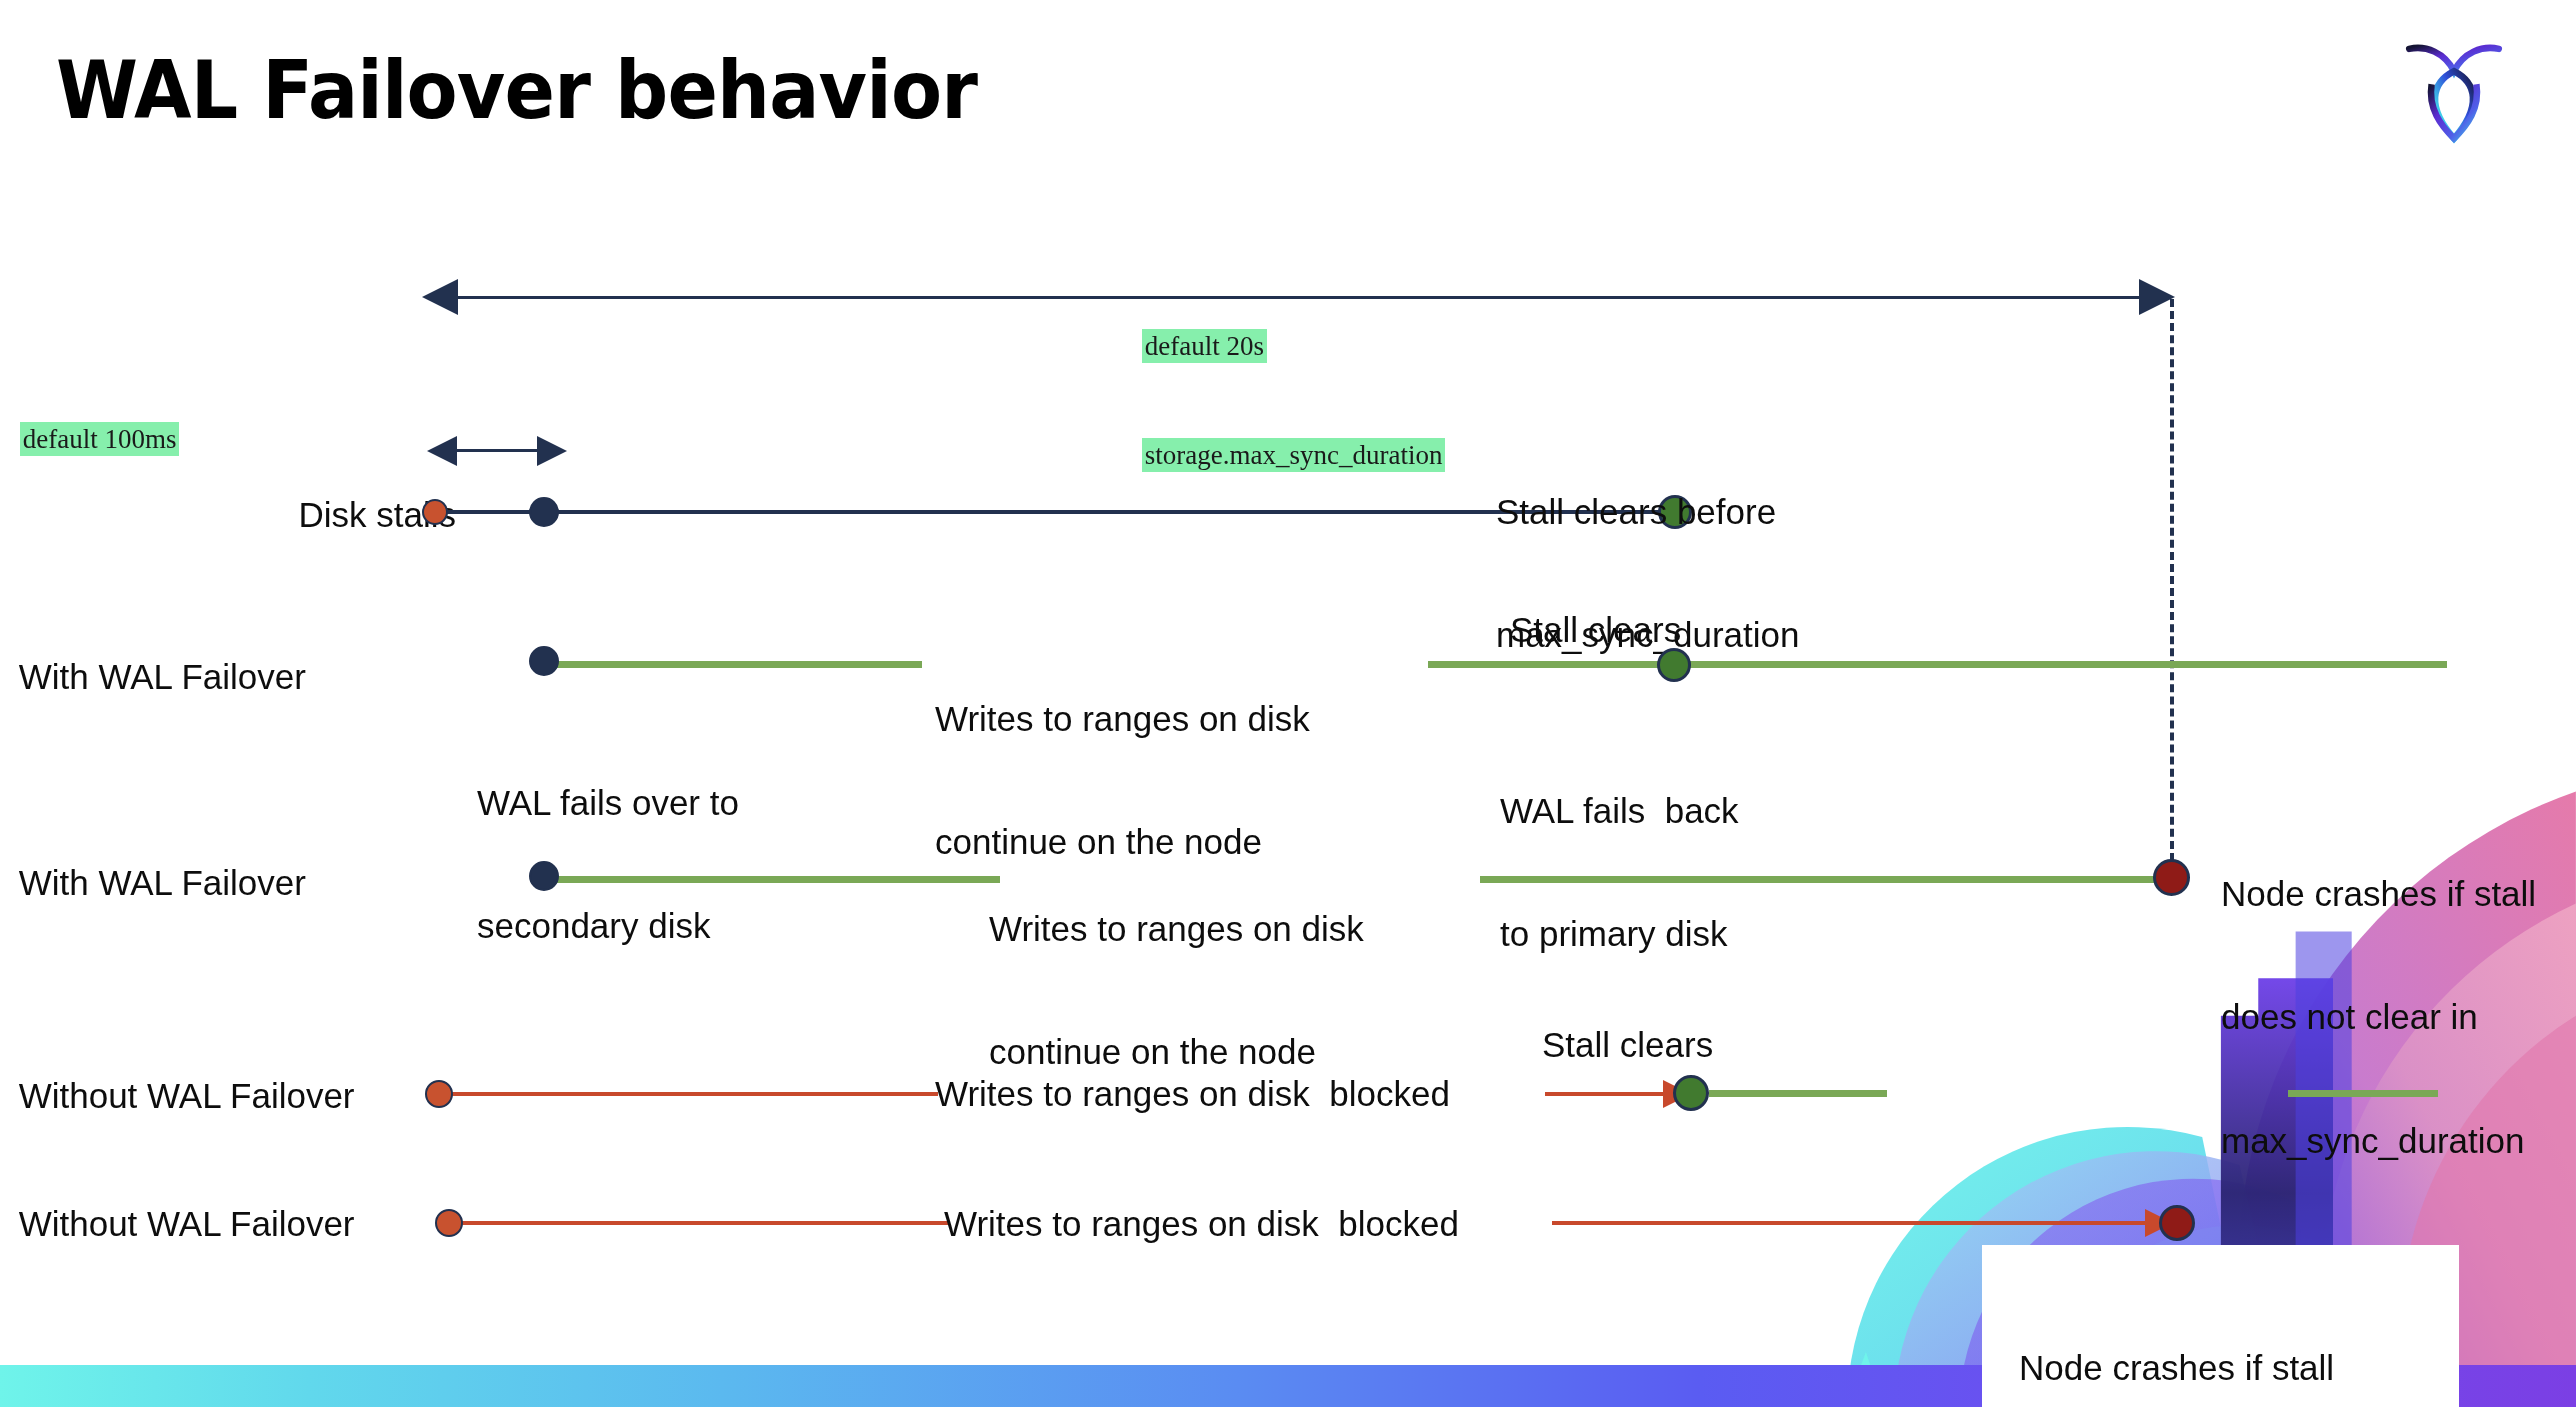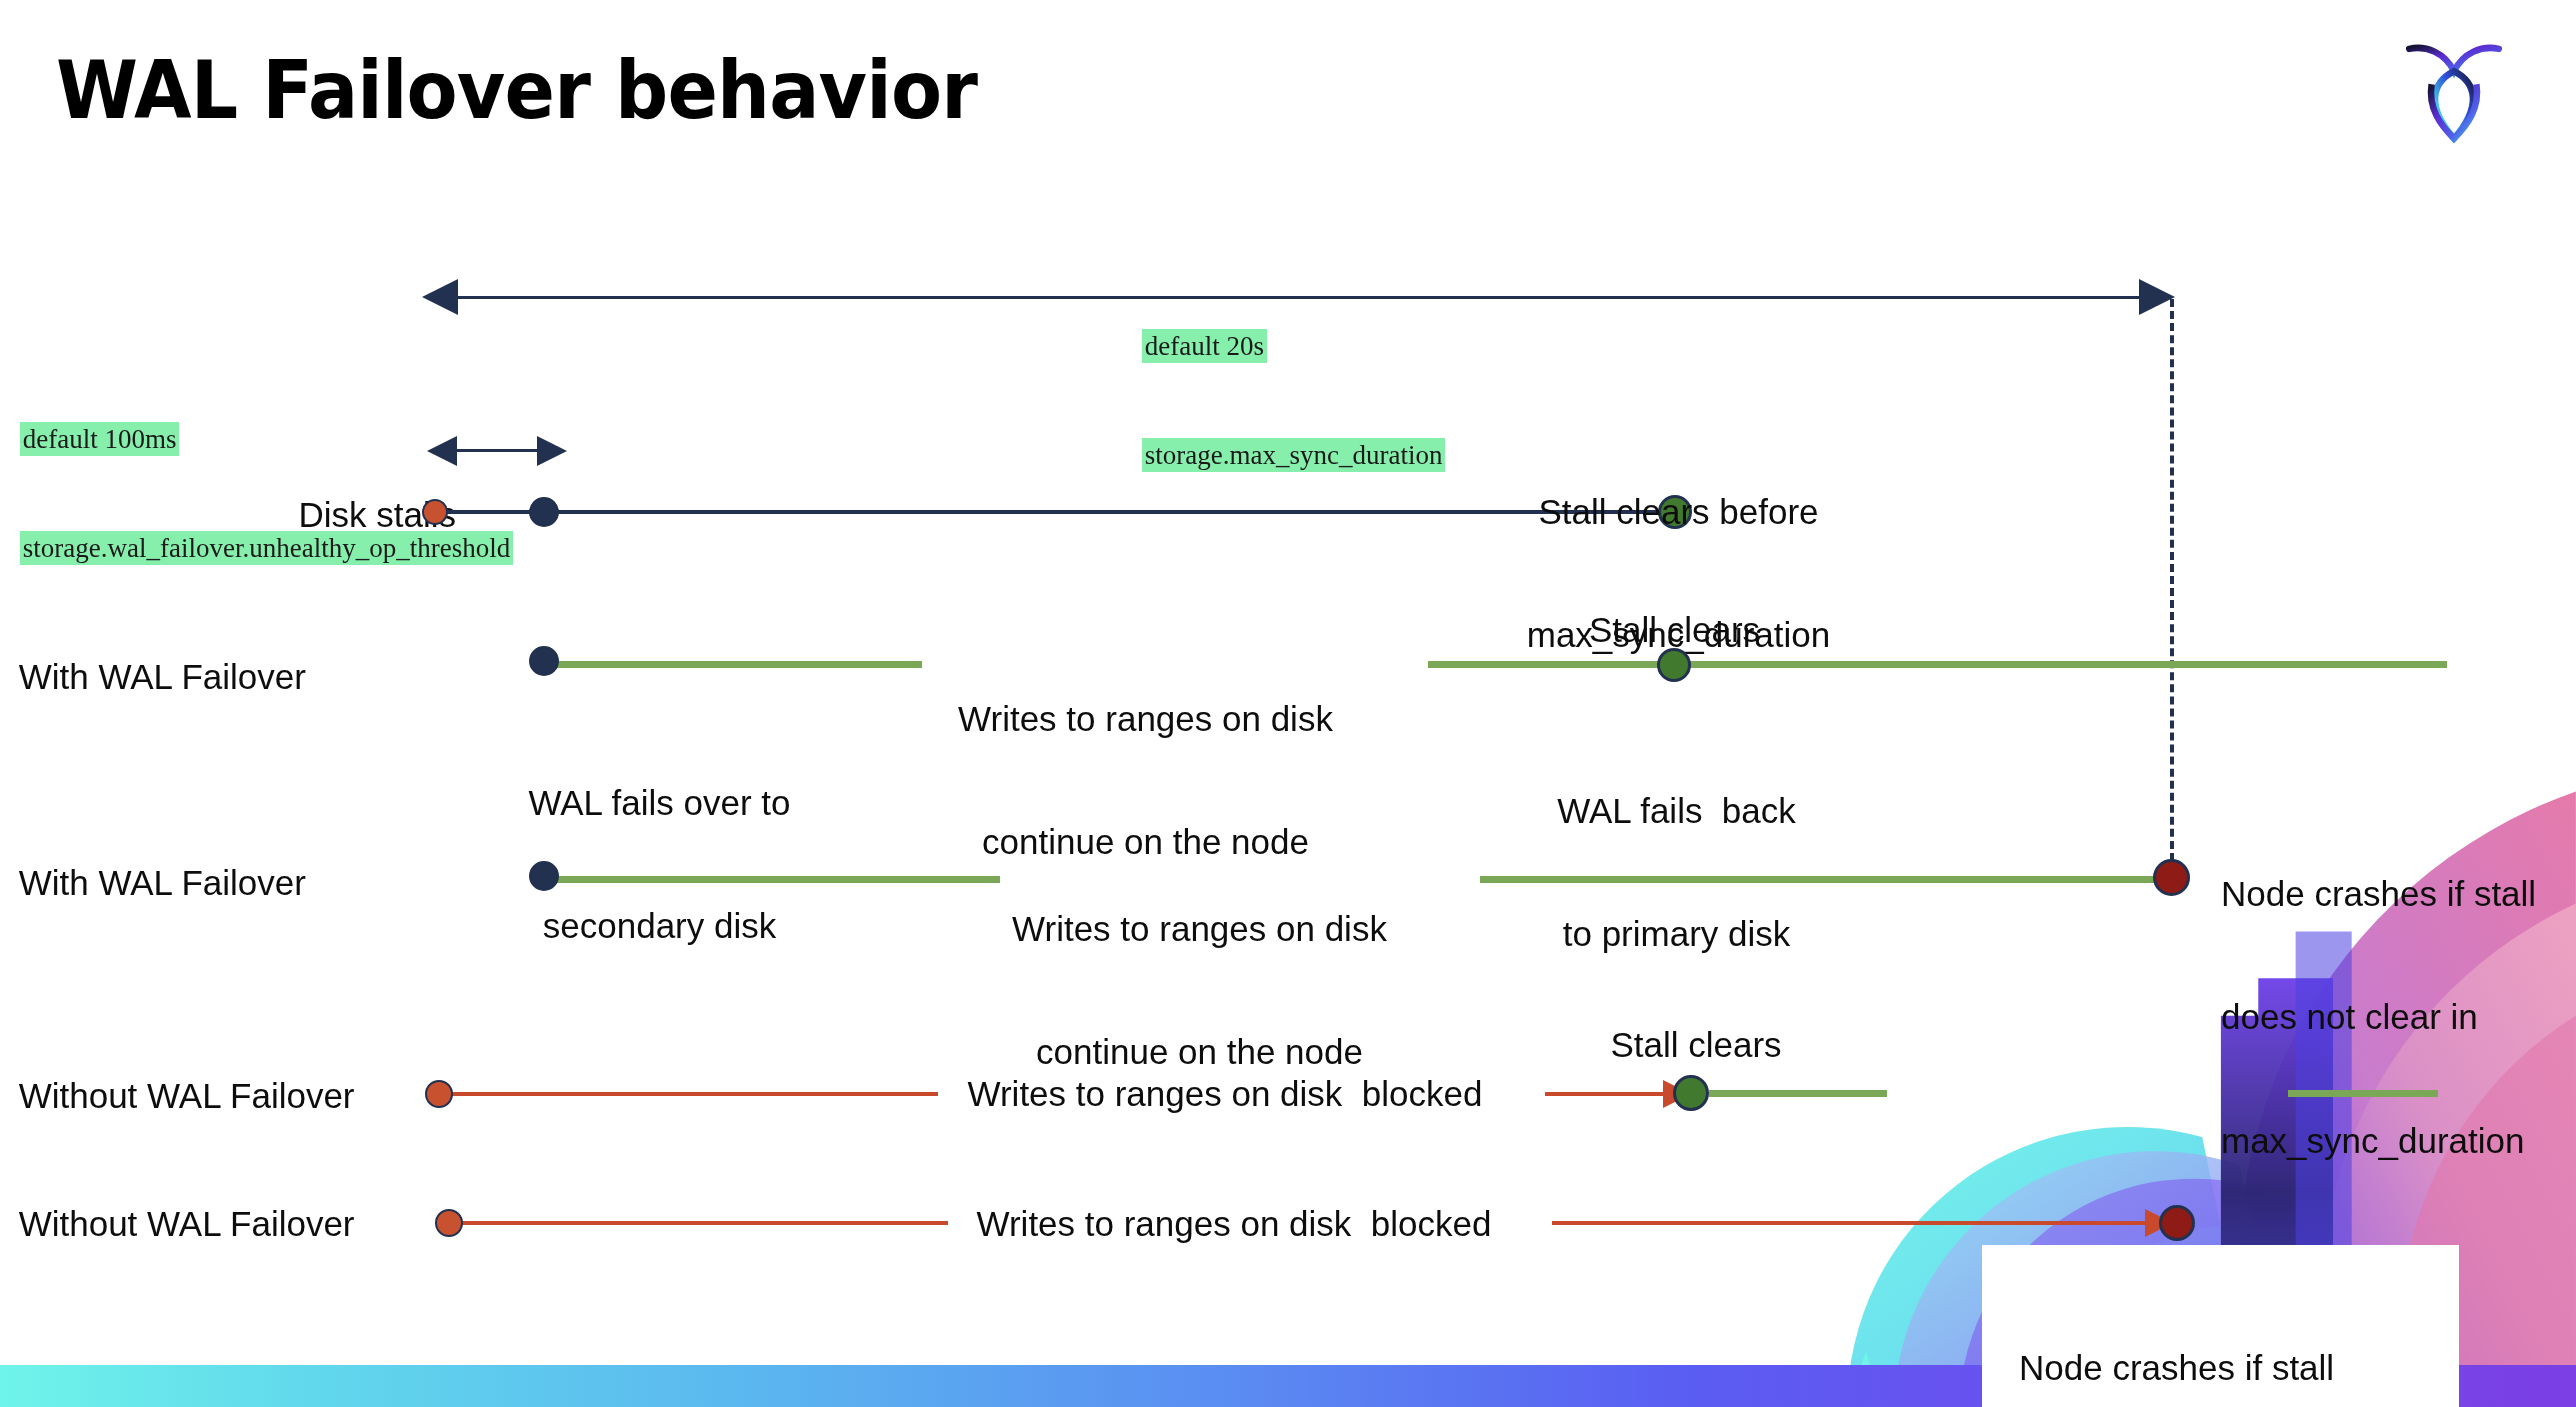--- a/index.html
+++ b/index.html
@@ -27,21 +27,21 @@
   .title{
     position:absolute;left:56px;top:51px;
     font-family:"DejaVu Sans", sans-serif;
     font-weight:bold;font-size:80px;letter-spacing:-0.9px;color:#000;
     line-height:1;white-space:nowrap;
     transform:scaleX(0.93);transform-origin:left top;
   }
 
   
   .txt{position:absolute;color:#0d0d0d;font-size:35px;line-height:1.18;white-space:pre;}
-  .txt.c{text-align:center;}
+  .txt.c{text-align:left;}
   .txt.l{text-align:left;}
   .mono{
     position:absolute;font-family:"Liberation Mono", monospace;
     font-size:27px;color:#1a1a1a;line-height:1.32;white-space:pre;
   }
   .mono span{background:#86efac;padding:1.9px 2.8px;font-family:Liberation Serif, serif;}
 
   
   .seg{position:absolute;height:0;border-top-style:solid;}
   .navy-line{border-top:4.7px solid #22314f;}
@@ -166,21 +166,20 @@
 
   <div class="mono" style="left:1142px;top:258px;">
     <div><span>default 20s</span></div>
     <div><span>storage.max_sync_duration</span></div>
   </div>
 
   <div class="vdash" style="left:2170px;top:299px;height:574px;"></div>
 
   <div class="mono" style="left:20px;top:351px;">
     <div><span>default 100ms</span></div>
-    <div><span>storage.wal_failover.unhealthy_op_threshold</span></div>
   </div>
 
   <div class="ah ah-left-navy-sm" style="left:427px;top:436px;"></div>
   <div class="ah ah-right-navy-sm" style="left:537px;top:436px;"></div>
   <div class="seg thin-navy" style="left:455px;top:449px;width:82px;"></div>
 
   <div class="txt l" style="left:222px;top:494px;width:234px;text-align:right;">Disk stalls</div>
 
   <div class="seg navy-line" style="left:439px;top:510px;width:1236px;"></div>
 

